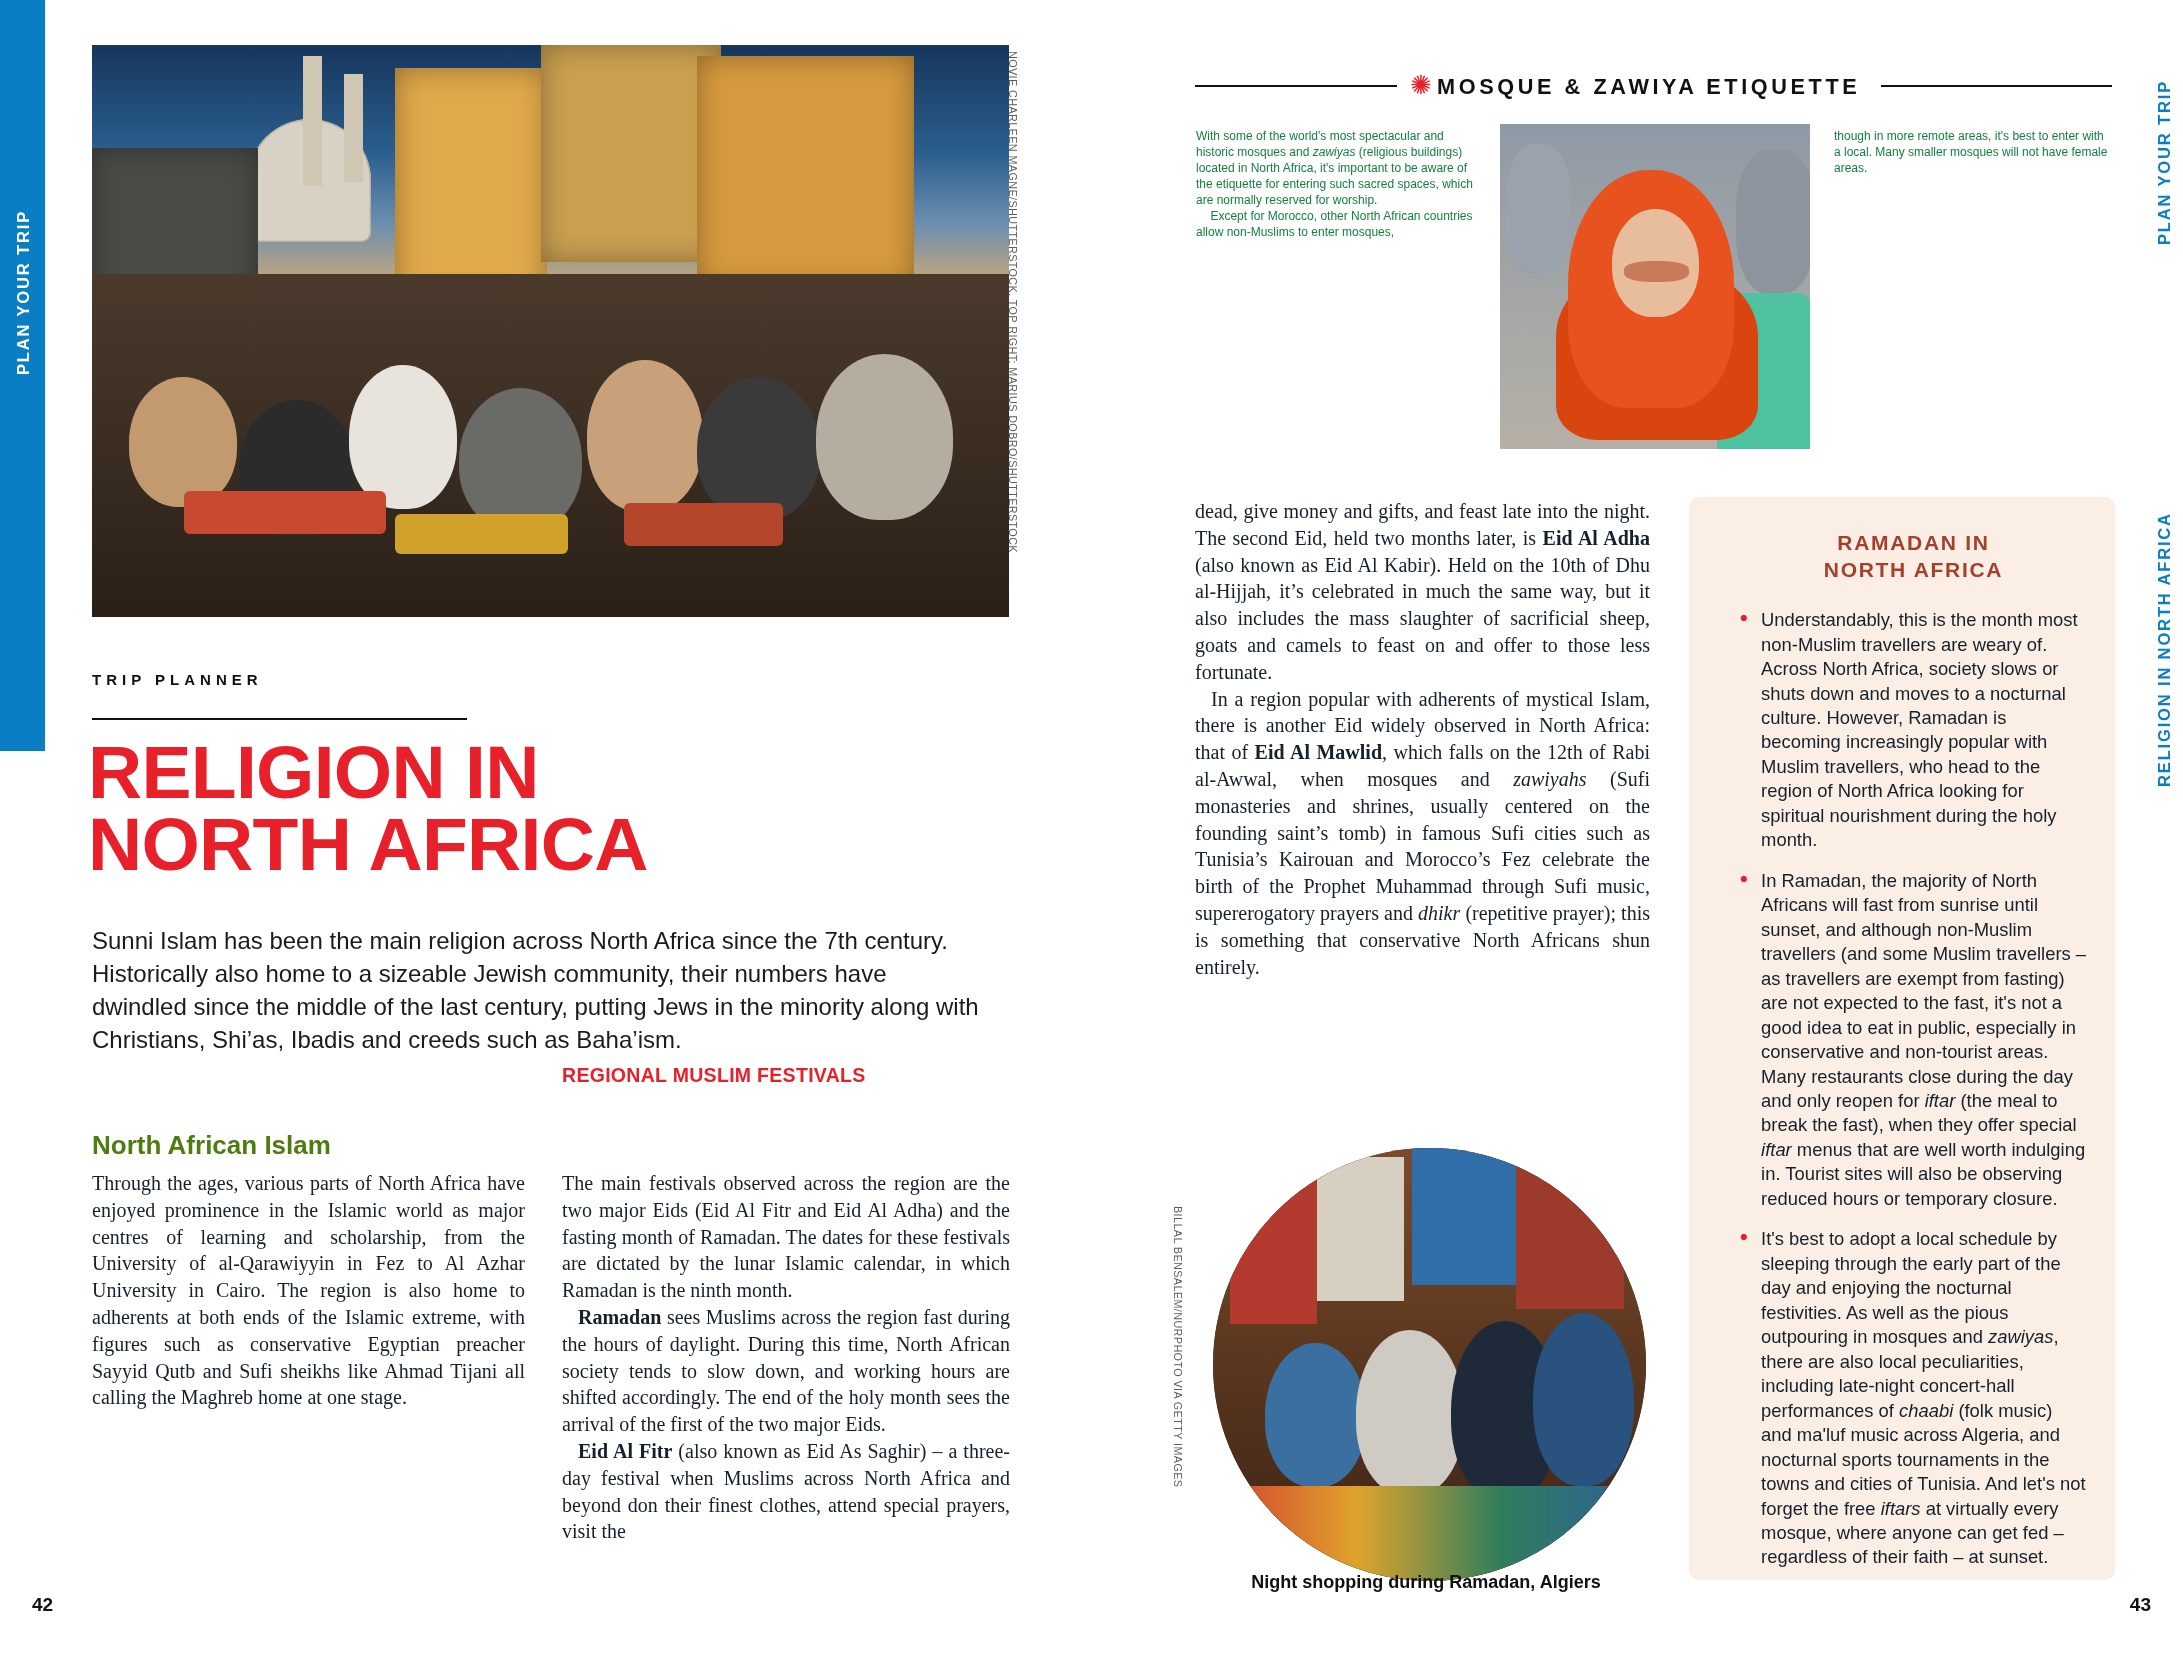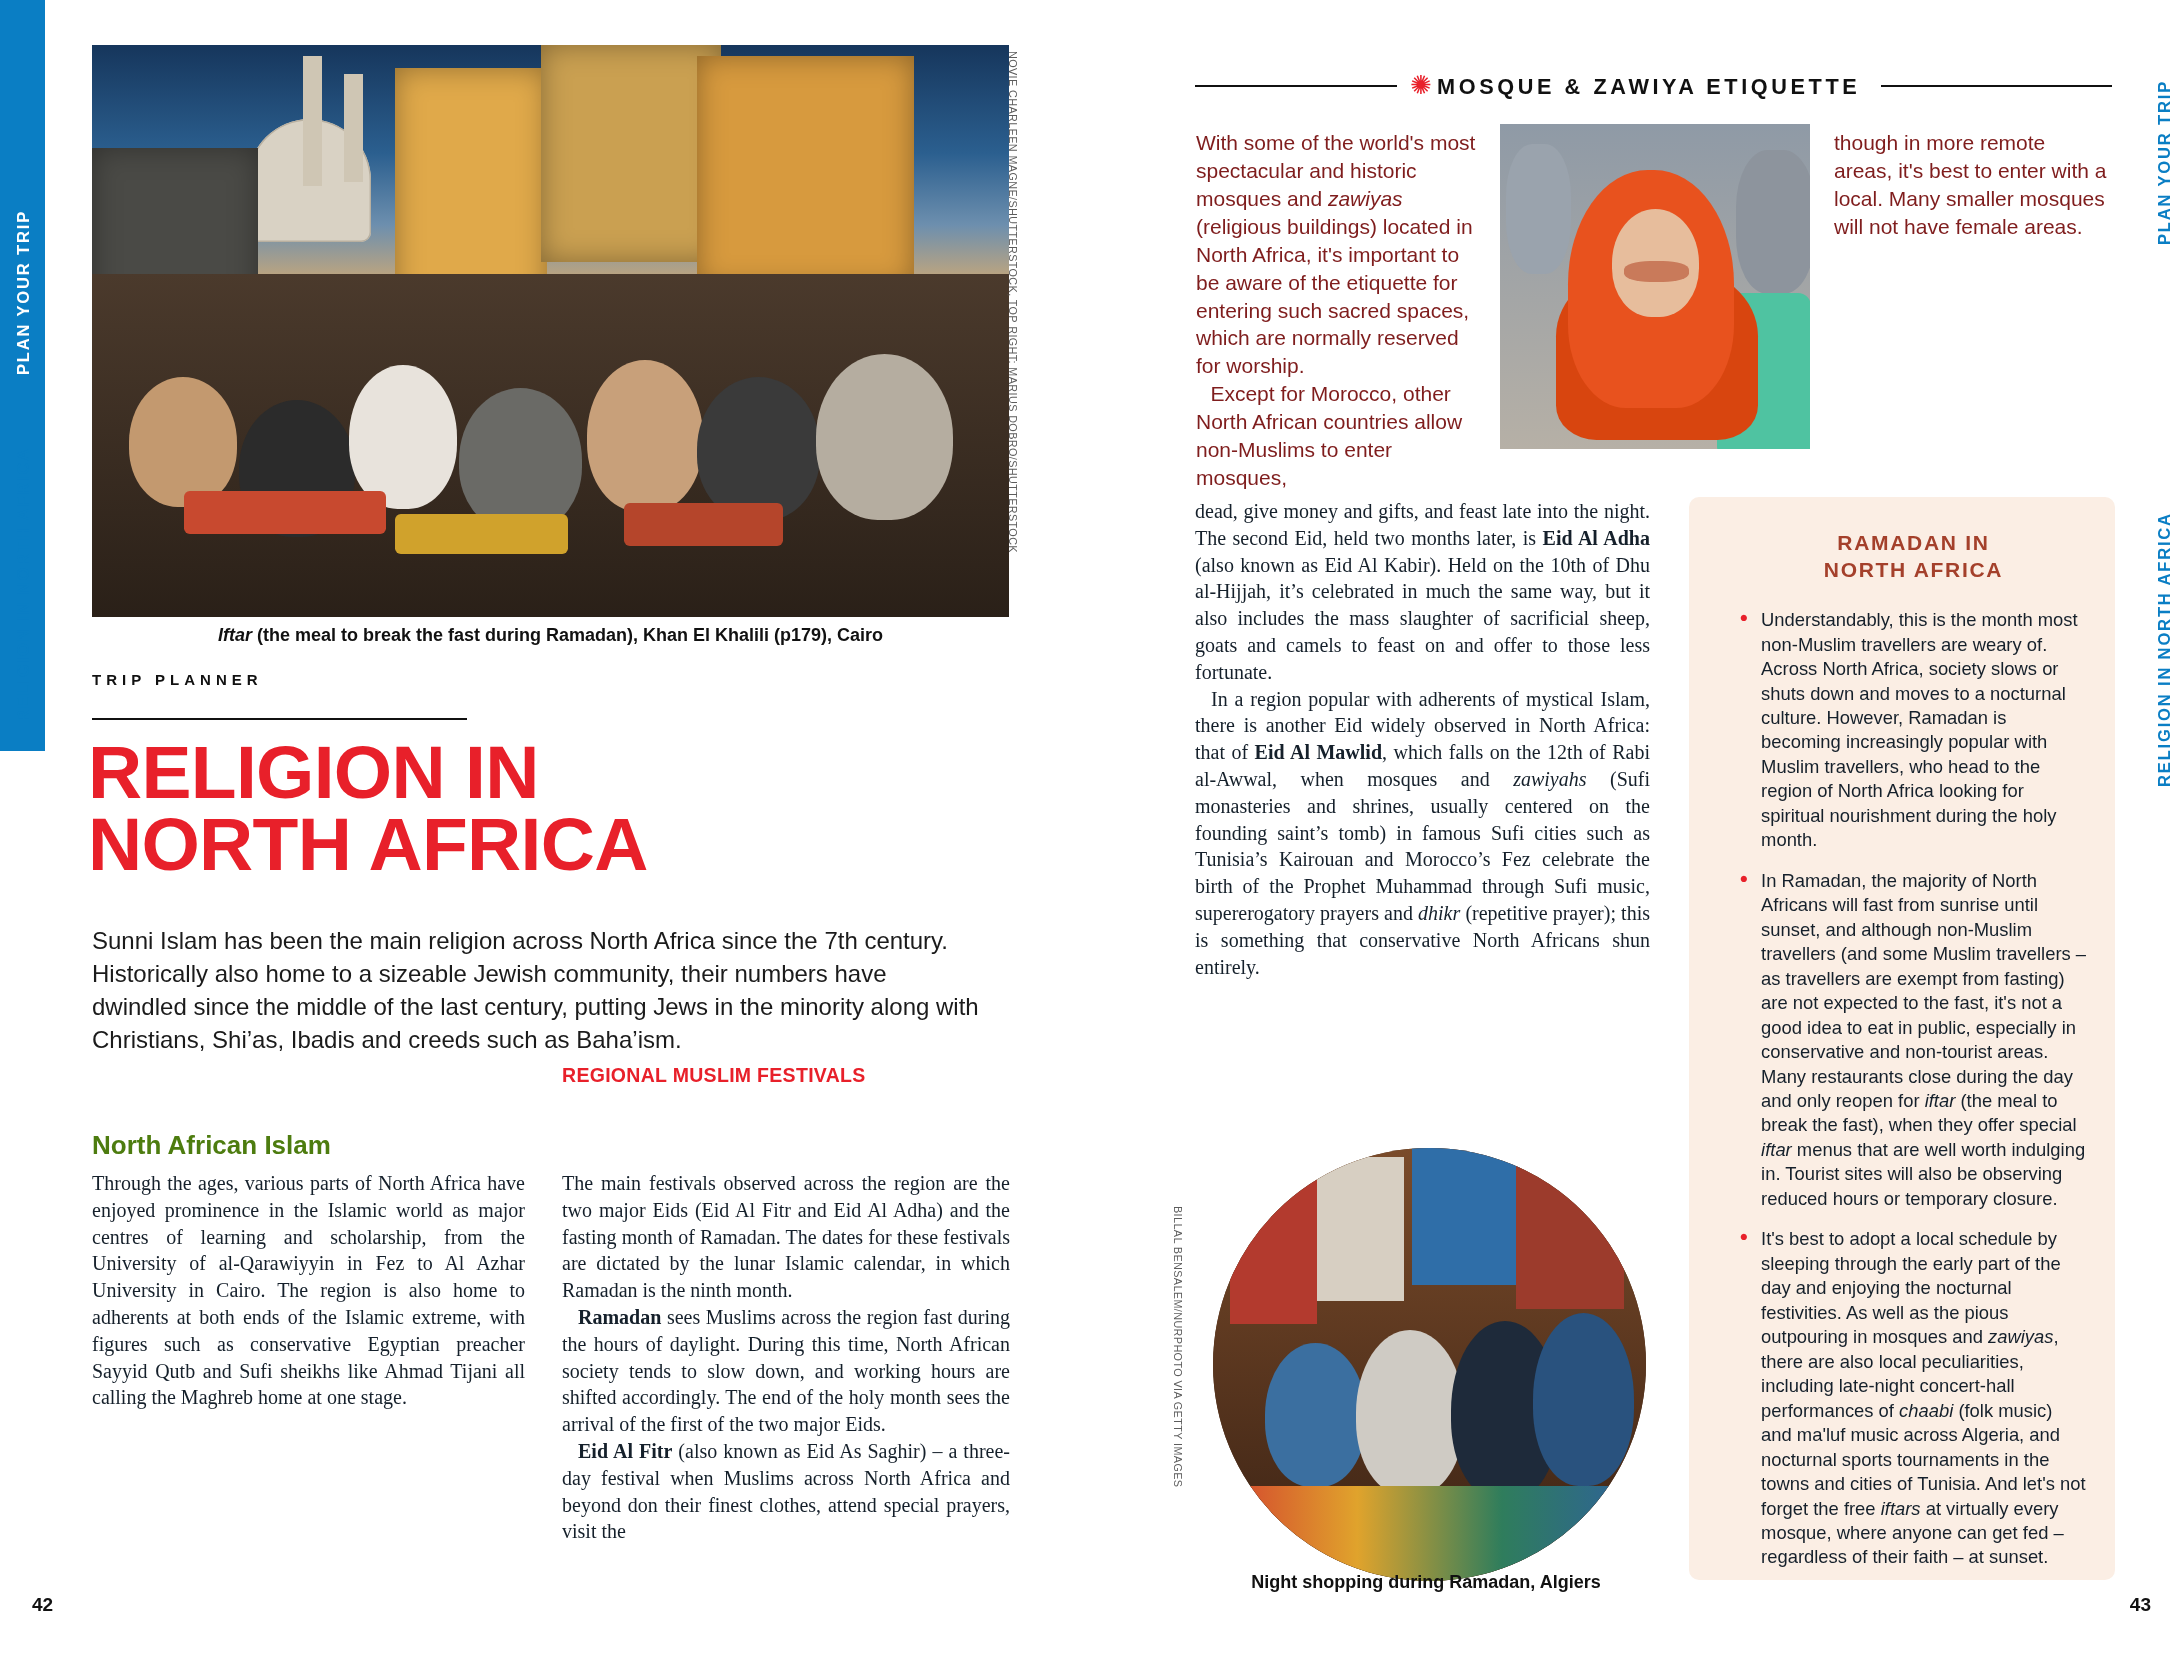--- a/index.html
+++ b/index.html
@@ -115,21 +115,21 @@
     font-size:21.7px; font-weight:bold; letter-spacing:3.6px; color:#111;
     white-space:nowrap;
   }
   .etq-icon {
     position:absolute; left:1408px; top:72px; width:26px; height:26px;
     color:#e8202a; font-size:26px; line-height:26px; text-align:center;
   }
 
   .etq-body {
     font-family:"Liberation Sans", sans-serif;
-    font-size:21px; line-height:1.33; color:#7f1d1d;
+    font-size:12px; line-height:1.33; color:#15803d;
   }
   .etq-body p { margin:0; }
   .etq-body p + p { text-indent:14.4px; }
   .etq-body i { font-style:italic; }
 
   #etq-col1 { position:absolute; left:1196px; top:129px; width:289px; }
   #etq-col2 { position:absolute; left:1834px; top:129px; width:274px; }
 
   .etq-photo {
     position:absolute; left:1500px; top:124px; width:310px; height:325px;
@@ -228,23 +228,20 @@
       <div class="blob" style="left:54%; top:55%; width:116px; height:152px; background:#c8a07a;"></div>
       <div class="blob" style="left:66%; top:58%; width:123px; height:144px; background:#3a3a3a;"></div>
       <div class="blob" style="left:79%; top:54%; width:137px; height:166px; background:#b5adA0;"></div>
       <div style="position:absolute; left:10%; top:78%; width:202px; height:43px; background:#c8492f; border-radius:5.8px;"></div>
       <div style="position:absolute; left:33%; top:82%; width:173px; height:40px; background:#d0a22c; border-radius:5.8px;"></div>
       <div style="position:absolute; left:58%; top:80%; width:159px; height:43px; background:#b5452b; border-radius:5.8px;"></div>
     </div>
   </div>
   <div class="credit-vert" id="credit-left" style="font-size: 10.8px; left: 1019px; top: 51px; transform: rotate(90deg);">NOVIE CHARLEEN MAGNE/SHUTTERSTOCK, TOP RIGHT: MARIUS DOBRO/SHUTTERSTOCK</div>
 
-  <div class="caption">
-    <i>Iftar</i><span> (the meal to break the fast during Ramadan), Khan El Khalili (p179), Cairo</span>
-  </div>
 
   <div class="trip-planner">TRIP PLANNER</div>
   <div class="rule"></div>
 
   <div class="headline">
     <div>RELIGION IN</div>
     <div>NORTH AFRICA</div>
   </div>
 
   <div class="standfirst">Sunni Islam has been the main religion across North Africa since the 7th century. Historically also home to a sizeable Jewish community, their numbers have dwindled since the middle of the last century, putting Jews in the minority along with Christians, Shi’as, Ibadis and creeds such as Baha’ism.</div>

